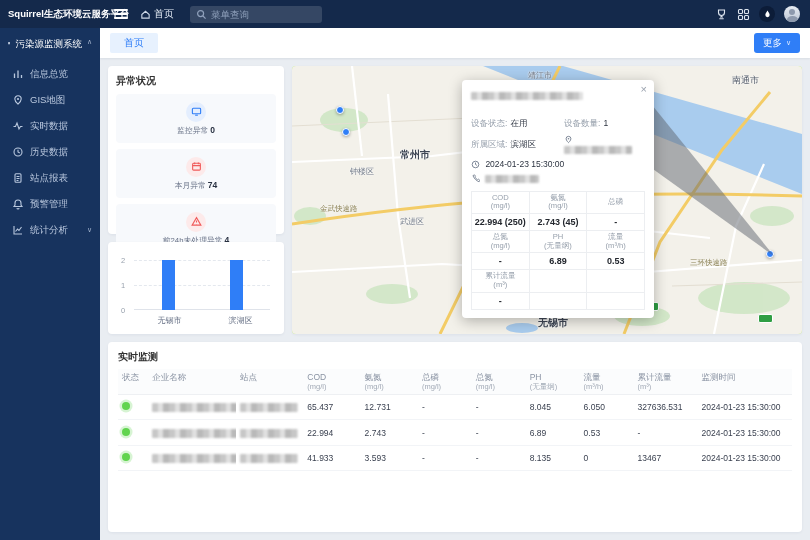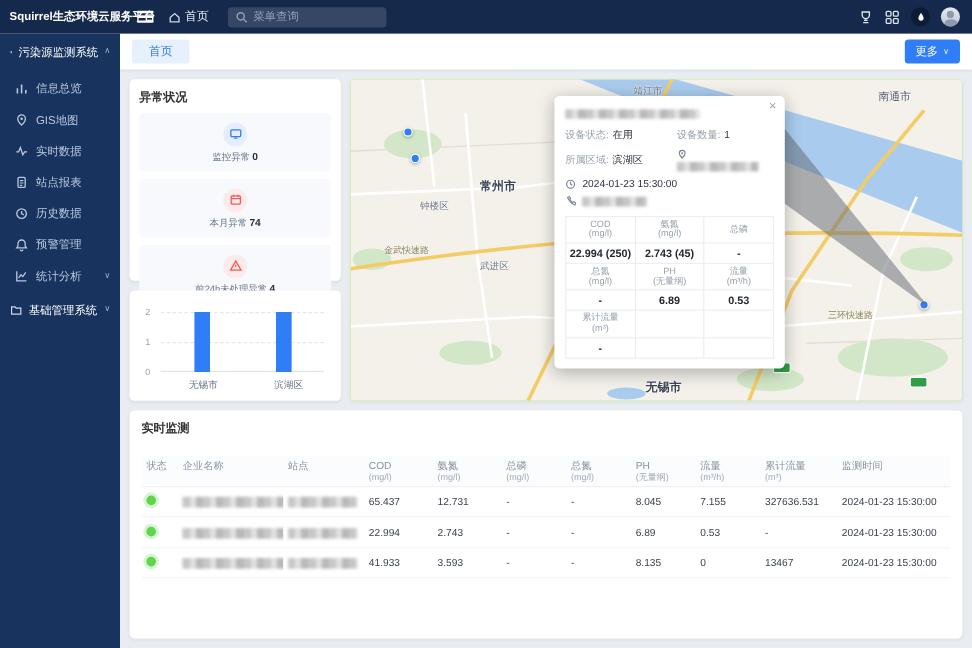--- a/index.html
+++ b/index.html
@@ -60,32 +60,32 @@
 .map-label.small{font-size:8px;color:#6f7886}
 .road-label{position:absolute;font-size:7.5px;color:#8a8053;text-shadow:0 0 2px #fff;white-space:nowrap}
 .marker{position:absolute;width:8px;height:8px;border-radius:50%;background:#2f7ef7;border:1.5px solid #fff;box-shadow:0 1px 3px rgba(0,0,0,.3);cursor:pointer}
 .shield{position:absolute;width:15px;height:9px;background:#2f9e44;border-radius:2px;border:1px solid #fff}
 .callout-tri{position:absolute;left:356px;top:34px;width:126px;height:156px;background:rgba(96,102,112,.5);clip-path:polygon(0 0,0 42%,100% 100%);z-index:5}
 
 .popup{position:absolute;left:170px;top:14px;width:192px;background:#fff;border-radius:4px;box-shadow:0 3px 14px rgba(0,0,0,.28);padding:9px 9px 8px;z-index:6}
 .popup-close{position:absolute;right:7px;top:3px;color:#9aa2ae;font-size:11px;cursor:pointer}
 .redact{display:inline-block;height:8px;border-radius:1px;background:repeating-linear-gradient(90deg,#c7c7c7 0 6px,#e0e0e0 6px 11px,#b9b9b9 11px 17px);filter:blur(1.3px);vertical-align:middle}
 .w110{width:112px}.w70{width:68px}.w56{width:54px}.w86{width:88px;height:9px}.w60{width:58px;height:9px}
-.p-grid{display:grid;grid-template-columns:1.15fr 1fr;row-gap:4.5px;margin-top:6px;font-size:8.5px;align-items:center}
+.p-grid{display:grid;grid-template-columns:1.15fr 1fr;row-gap:4.5px;margin-top:17px;font-size:8.5px;align-items:center}
 .p-grid .span2{grid-column:1/3}
 .pl{color:#98a1ad;margin-right:3px}
 .pv{color:#2c3340}
 .p-ic{vertical-align:-1.5px;margin-right:3px}
 .p-table{width:100%;border-collapse:collapse;margin-top:7px;table-layout:fixed}
 .p-table td{border:1px solid #eceef1;text-align:center;padding:2px 1px}
 .p-table .ph td{color:#98a1ad;font-size:7.6px;line-height:1.15;height:20px}
 .p-table .pvr td{font-weight:bold;font-size:9px;color:#23272e;height:17px}
 
 .tablecard{margin:0 8px 8px;flex:1;padding:8px 10px;overflow:hidden}
-.rt-table{width:100%;border-collapse:collapse;margin-top:16px;table-layout:fixed}
+.rt-table{width:100%;border-collapse:collapse;margin-top:5px;table-layout:fixed}
 .rt-table th{font-weight:normal;text-align:left;color:#8a93a3;font-size:8.5px;padding:3px 4px;background:#fbfcfd;border-bottom:1px solid #eef0f3;line-height:1.2;vertical-align:top}
 .rt-table th .cu{font-size:7.5px;color:#a2aab6}
 .rt-table td{font-size:8.5px;color:#3a4150;padding:7px 4px;border-bottom:1px solid #f2f4f7;white-space:nowrap;overflow:hidden}
 .dot{display:inline-block;width:8px;height:8px;border-radius:50%;background:#61d44e;box-shadow:0 0 0 2.5px rgba(97,212,78,.25)}
 </style>
 </head>
 <body>
 
 <div class="screen">
 
@@ -158,55 +158,48 @@
         <span>GIS地图</span>
       </div>
       <div class="side-item">
         <svg width="12" height="12" viewBox="0 0 12 12">
             <path d="M1.5 6.5h2L5 3l2 6 1.5-2.5h2" fill="none" stroke="#b9c8de" stroke-width="1.1"></path>
           </svg>
         <span>实时数据</span>
       </div>
       <div class="side-item">
         <svg width="12" height="12" viewBox="0 0 12 12">
+            <circle cx="6" cy="6" r="4" fill="none" stroke="#b9c8de" stroke-width="1.1"></circle>
+            <path d="M6 3.8V6l1.8 1" fill="none" stroke="#b9c8de" stroke-width="1.1"></path>
+          </svg>
+        <span>历史数据</span>
+      </div>
+      <div class="side-item">
+        <svg width="12" height="12" viewBox="0 0 12 12">
             <rect x="3" y="1.8" width="6" height="8.4" rx="1" fill="none" stroke="#b9c8de" stroke-width="1.1"></rect>
             <path d="M4.5 4.5h3M4.5 6.5h3M4.5 8.5h2" stroke="#b9c8de" stroke-width="1"></path>
           </svg>
         <span>站点报表</span>
       </div>
       <div class="side-item">
         <svg width="12" height="12" viewBox="0 0 12 12">
-            <circle cx="6" cy="6" r="4" fill="none" stroke="#b9c8de" stroke-width="1.1"></circle>
-            <path d="M6 3.8V6l1.8 1" fill="none" stroke="#b9c8de" stroke-width="1.1"></path>
-          </svg>
-        <span>历史数据</span>
-      </div>
-      <div class="side-item">
-        <svg width="12" height="12" viewBox="0 0 12 12">
             <path d="M6 2a3 3 0 0 1 3 3v2l1 1.5H2L3 7V5a3 3 0 0 1 3-3Z" fill="none" stroke="#b9c8de" stroke-width="1.1"></path>
             <path d="M5 10a1 1 0 0 0 2 0" fill="none" stroke="#b9c8de" stroke-width="1.1"></path>
           </svg>
         <span>预警管理</span>
       </div>
       <div class="side-item">
         <svg width="12" height="12" viewBox="0 0 12 12">
             <path d="M2 2v8h8" fill="none" stroke="#b9c8de" stroke-width="1.1"></path>
             <path d="M3.5 7.5 5.5 5l1.5 1.5L9.5 3" fill="none" stroke="#b9c8de" stroke-width="1.1"></path>
           </svg>
         <span>统计分析</span>
         <span class="chev">∨</span>
       </div>
     </nav>
-    <div class="side-sec">
-      <svg width="11" height="11" viewBox="0 0 12 12">
-          <path d="M1.8 3h3.2l1 1.2h4.2v5.3H1.8Z" fill="none" stroke="#cdd8e8" stroke-width="1.1"></path>
-        </svg>
-      <span>基础管理系统</span>
-      <span class="chev">∨</span>
-    </div>
   </aside>
 
   <div class="main">
 
     <div class="tabbar">
       <div class="tab"><span>首页</span></div>
       <button class="more-btn">
         <span>更多</span>
         <span class="chev">∨</span>
       </button>
@@ -471,21 +464,21 @@
         <tbody>
           <tr>
             <td><span class="dot"></span></td>
             <td><span class="redact w86"></span></td>
             <td><span class="redact w60"></span></td>
             <td>65.437</td>
             <td>12.731</td>
             <td>-</td>
             <td>-</td>
             <td>8.045</td>
-            <td>7.155</td>
+            <td>6.050</td>
             <td>327636.531</td>
             <td>2024-01-23 15:30:00</td>
           </tr>
           <tr>
             <td><span class="dot"></span></td>
             <td><span class="redact w86"></span></td>
             <td><span class="redact w60"></span></td>
             <td>22.994</td>
             <td>2.743</td>
             <td>-</td>

